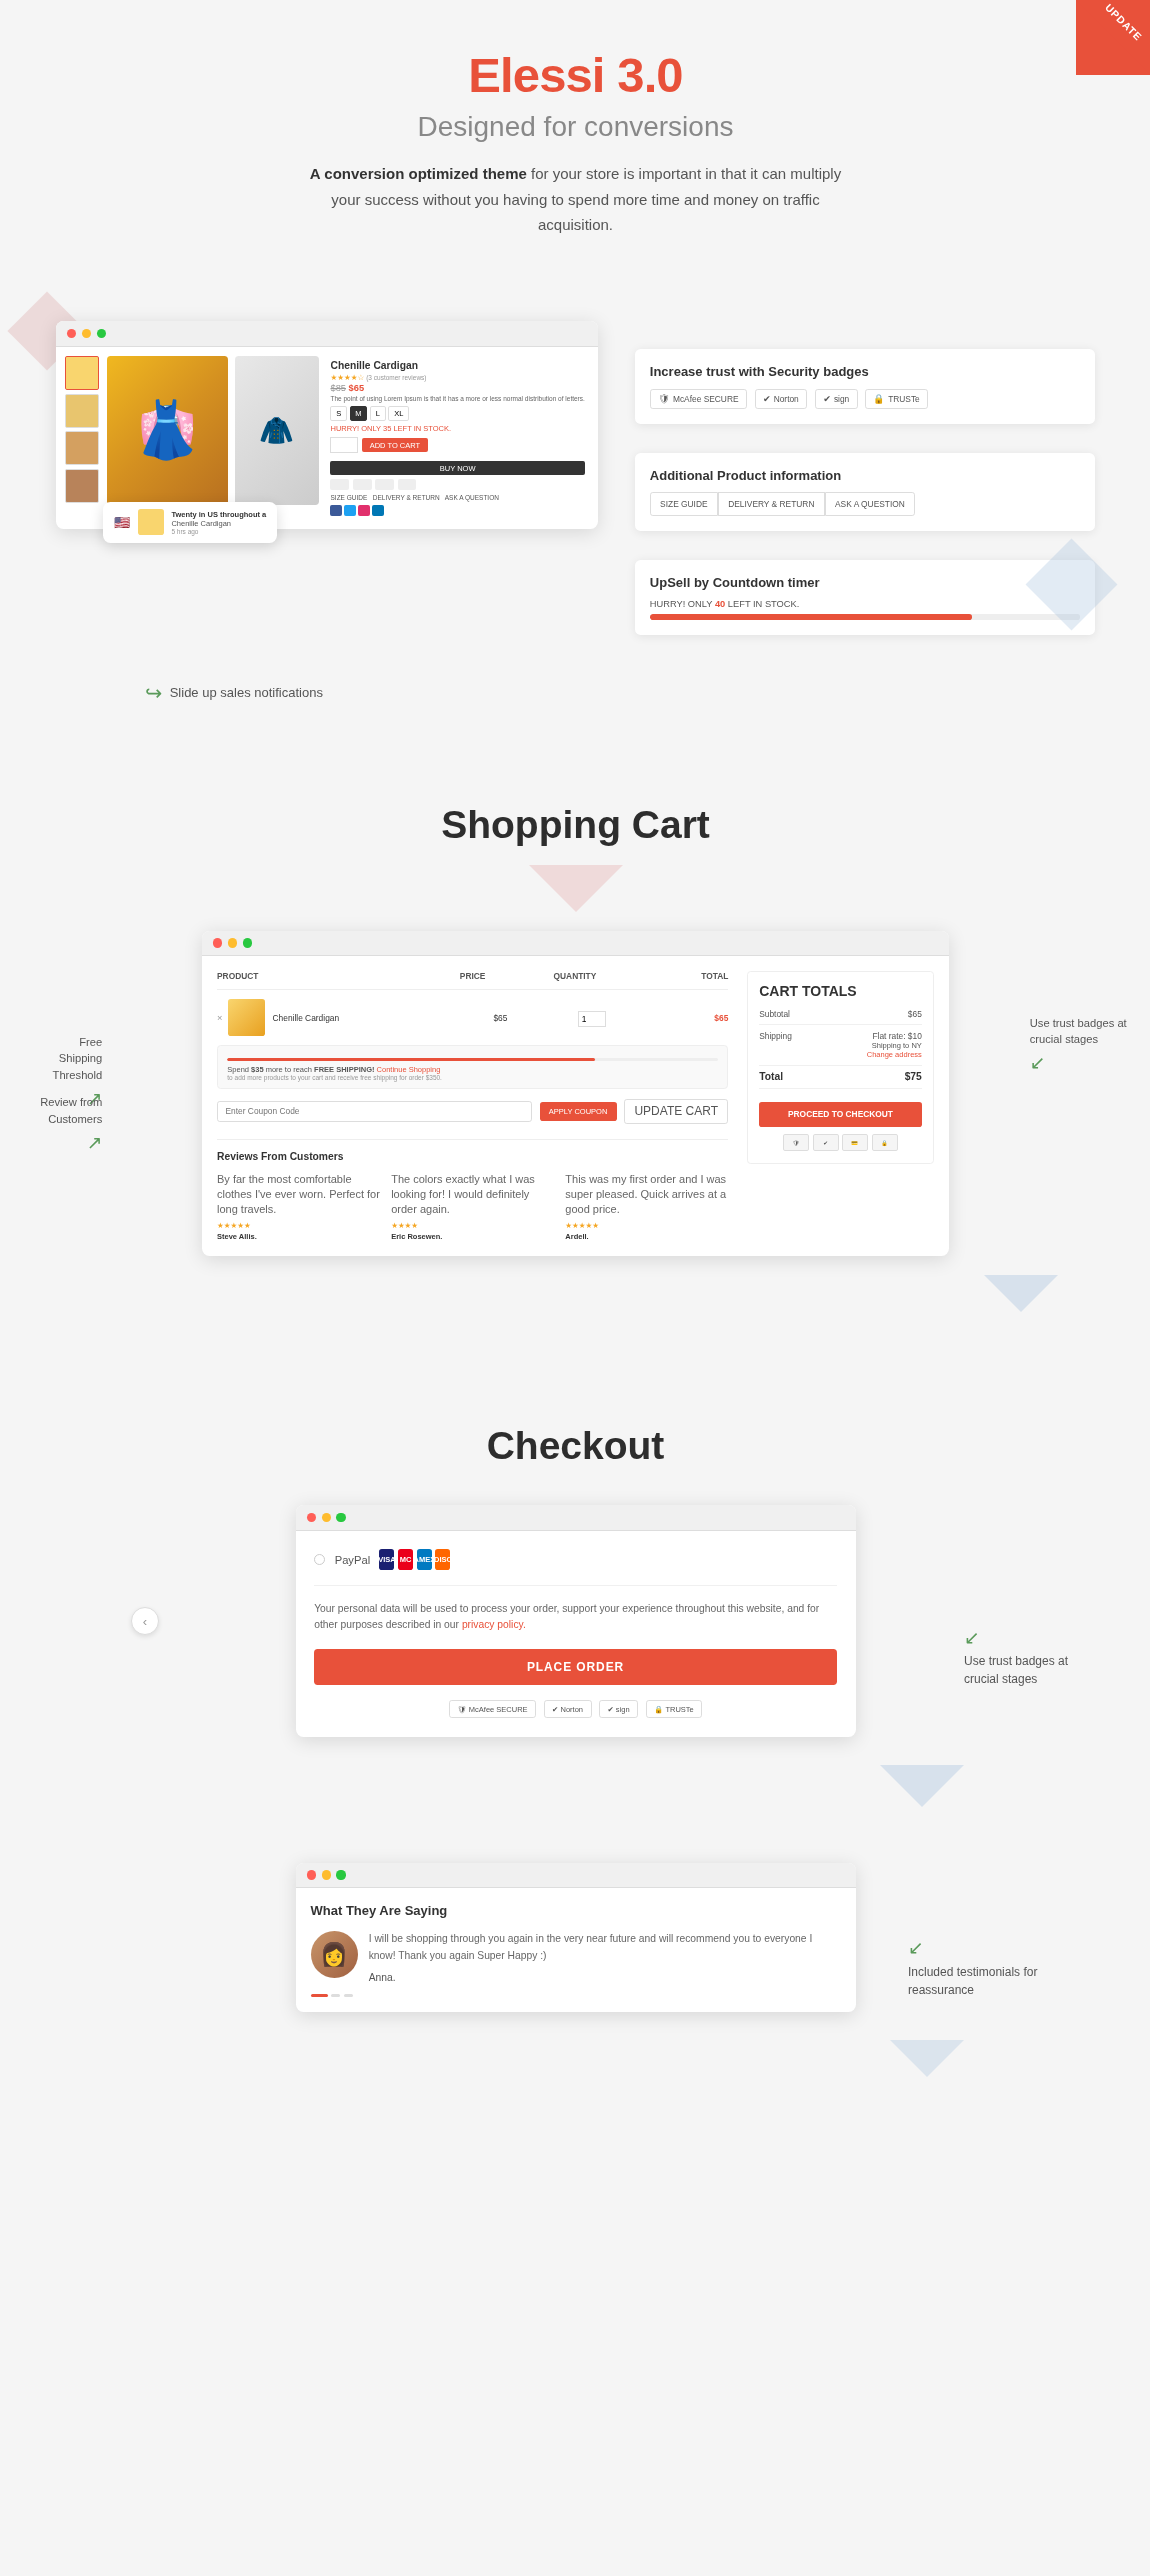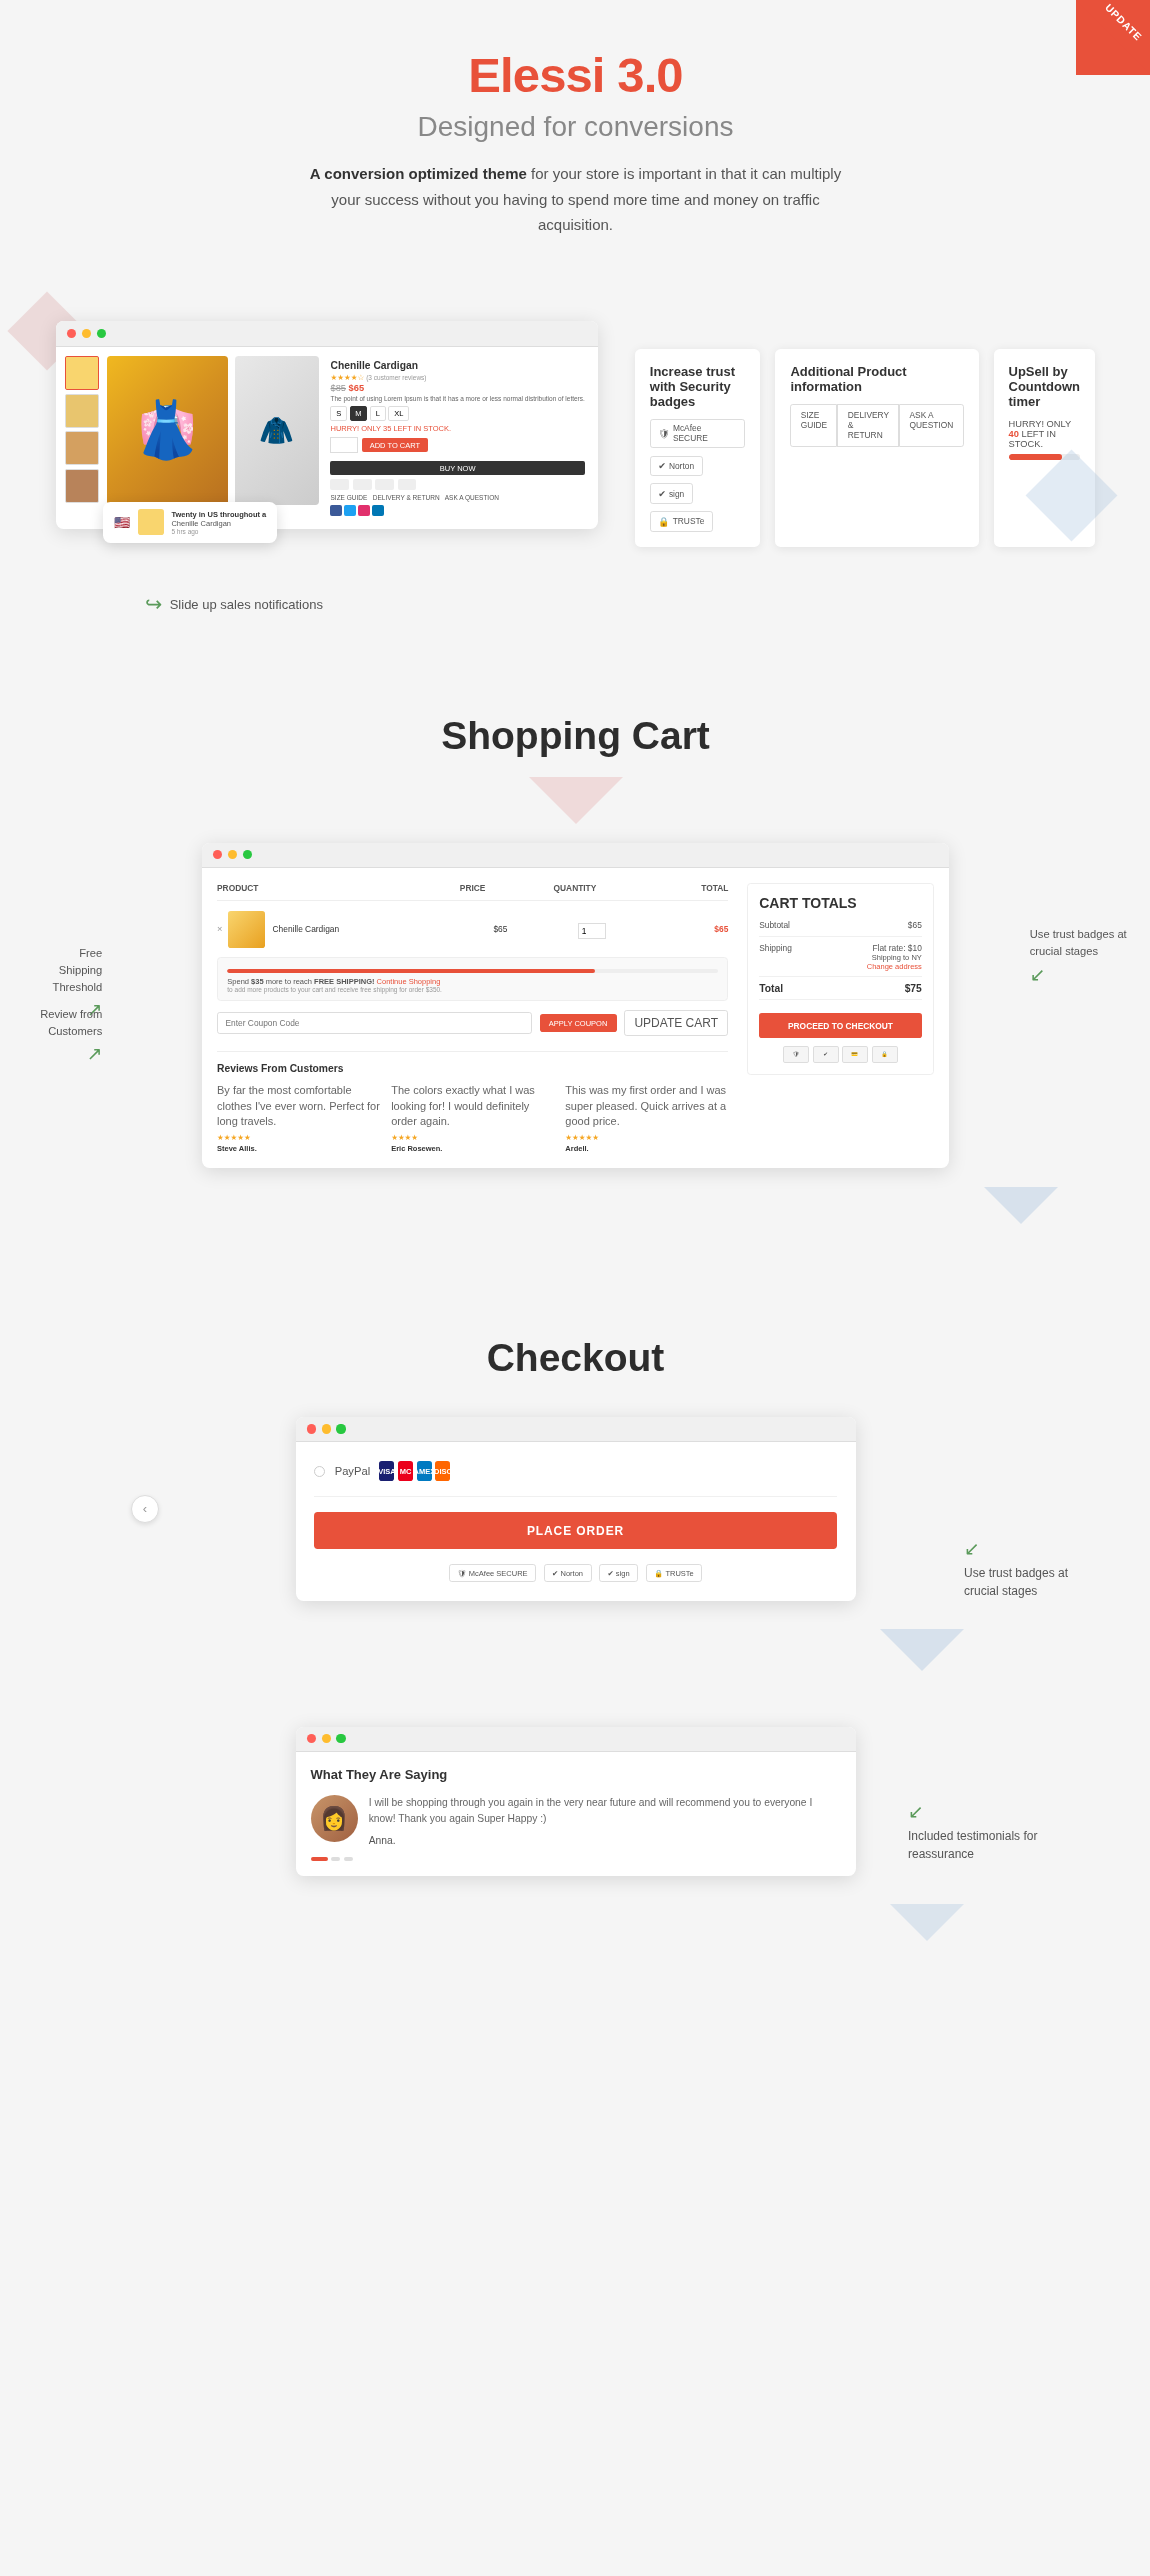--- a/index.html
+++ b/index.html
@@ -186,22 +186,22 @@
     .buy-now-btn { background: #333; color: white; padding: 2.8px 7.5px; font-size: 7.5px; border: none; border-radius: 1.9px; margin-top: 2.8px; width: 100%; }
     .trust-icons-small { display: flex; gap: 3.7px; margin: 3.7px 0; }
     .trust-icon { width: 18.7px; height: 11.2px; background: #eee; border-radius: 1.9px; }
     .share-icons { display: flex; gap: 2.8px; margin-top: 3.7px; }
     .share-icon { width: 11.2px; height: 11.2px; background: #666; border-radius: 1.9px; }
 
     
     .features-side {
       flex: 1;
       display: flex;
-      flex-direction: row;
-      gap: 15px;
+      flex-direction: column;
+      gap: 29px;
       padding-top: 28px;
       justify-content: flex-end;
     }
     .feature-card {
       background: white;
       border-radius: 5.6px;
       box-shadow: 0 1.9px 9.3px rgba(0,0,0,0.08);
       padding: 15px;
     }
     .feature-card h3 {
@@ -893,20 +893,24 @@
         <div class="payment-option">
           <div class="radio-btn"></div>
           <span class="paypal-text">PayPal</span>
           <div class="payment-icons">
             <div class="payment-icon visa">VISA</div>
             <div class="payment-icon mc">MC</div>
             <div class="payment-icon amex">AMEX</div>
             <div class="payment-icon disc">DISC</div>
           </div>
         </div>
+        <p class="checkout-text">
+          <span>Your personal data will be used to process your order, support your experience throughout this website, and for other purposes described in our </span>
+          <a style="color:#e8513a;cursor:pointer;">privacy policy.</a>
+        </p>
         <button class="place-order-btn">PLACE ORDER</button>
         <div class="checkout-trust-badges">
           <div class="checkout-trust-badge">🛡 McAfee SECURE</div>
           <div class="checkout-trust-badge">✔ Norton</div>
           <div class="checkout-trust-badge">✔ sign</div>
           <div class="checkout-trust-badge">🔒 TRUSTe</div>
         </div>
       </div>
     </div>
 

